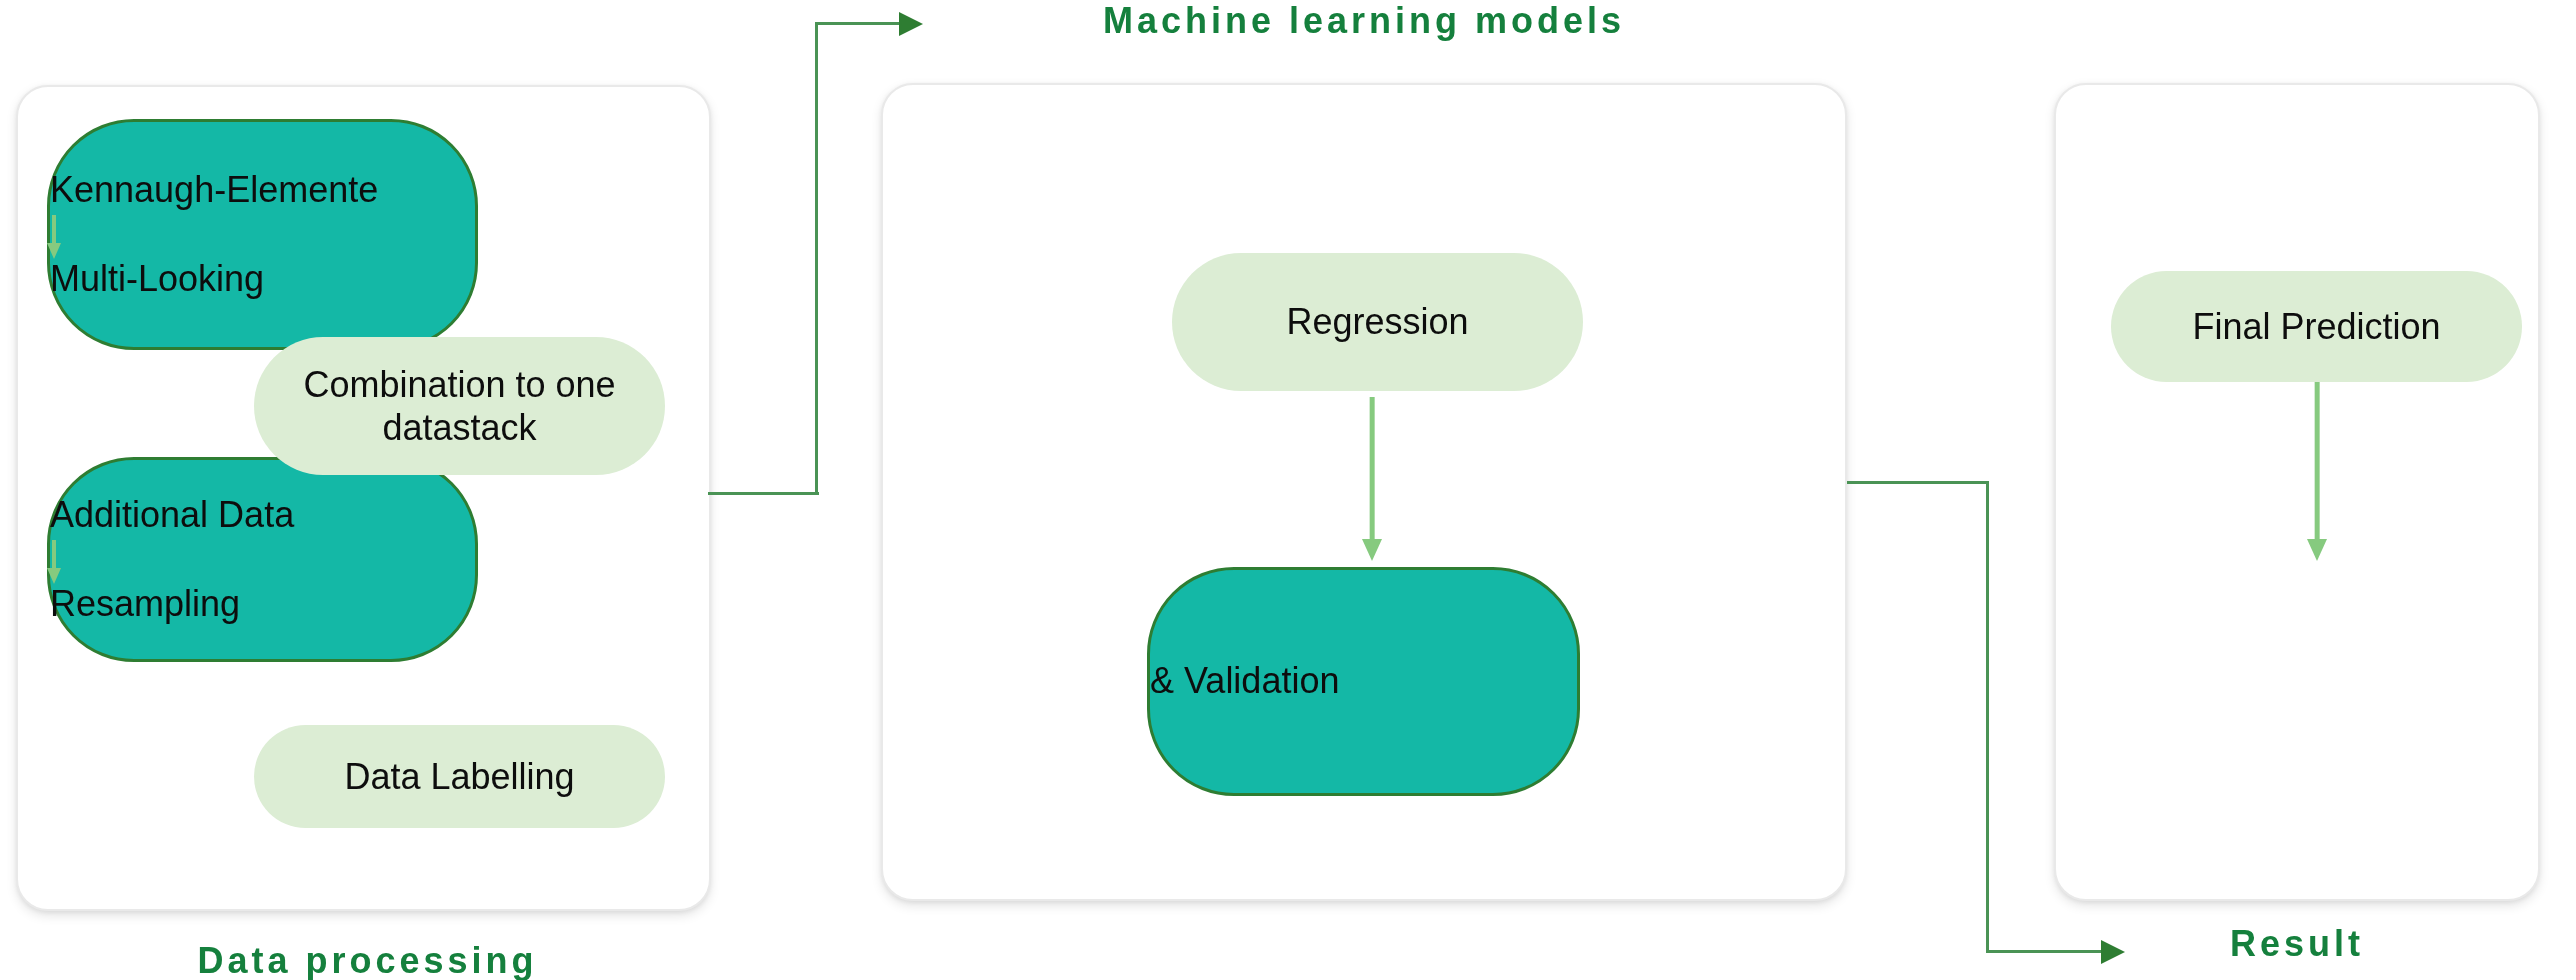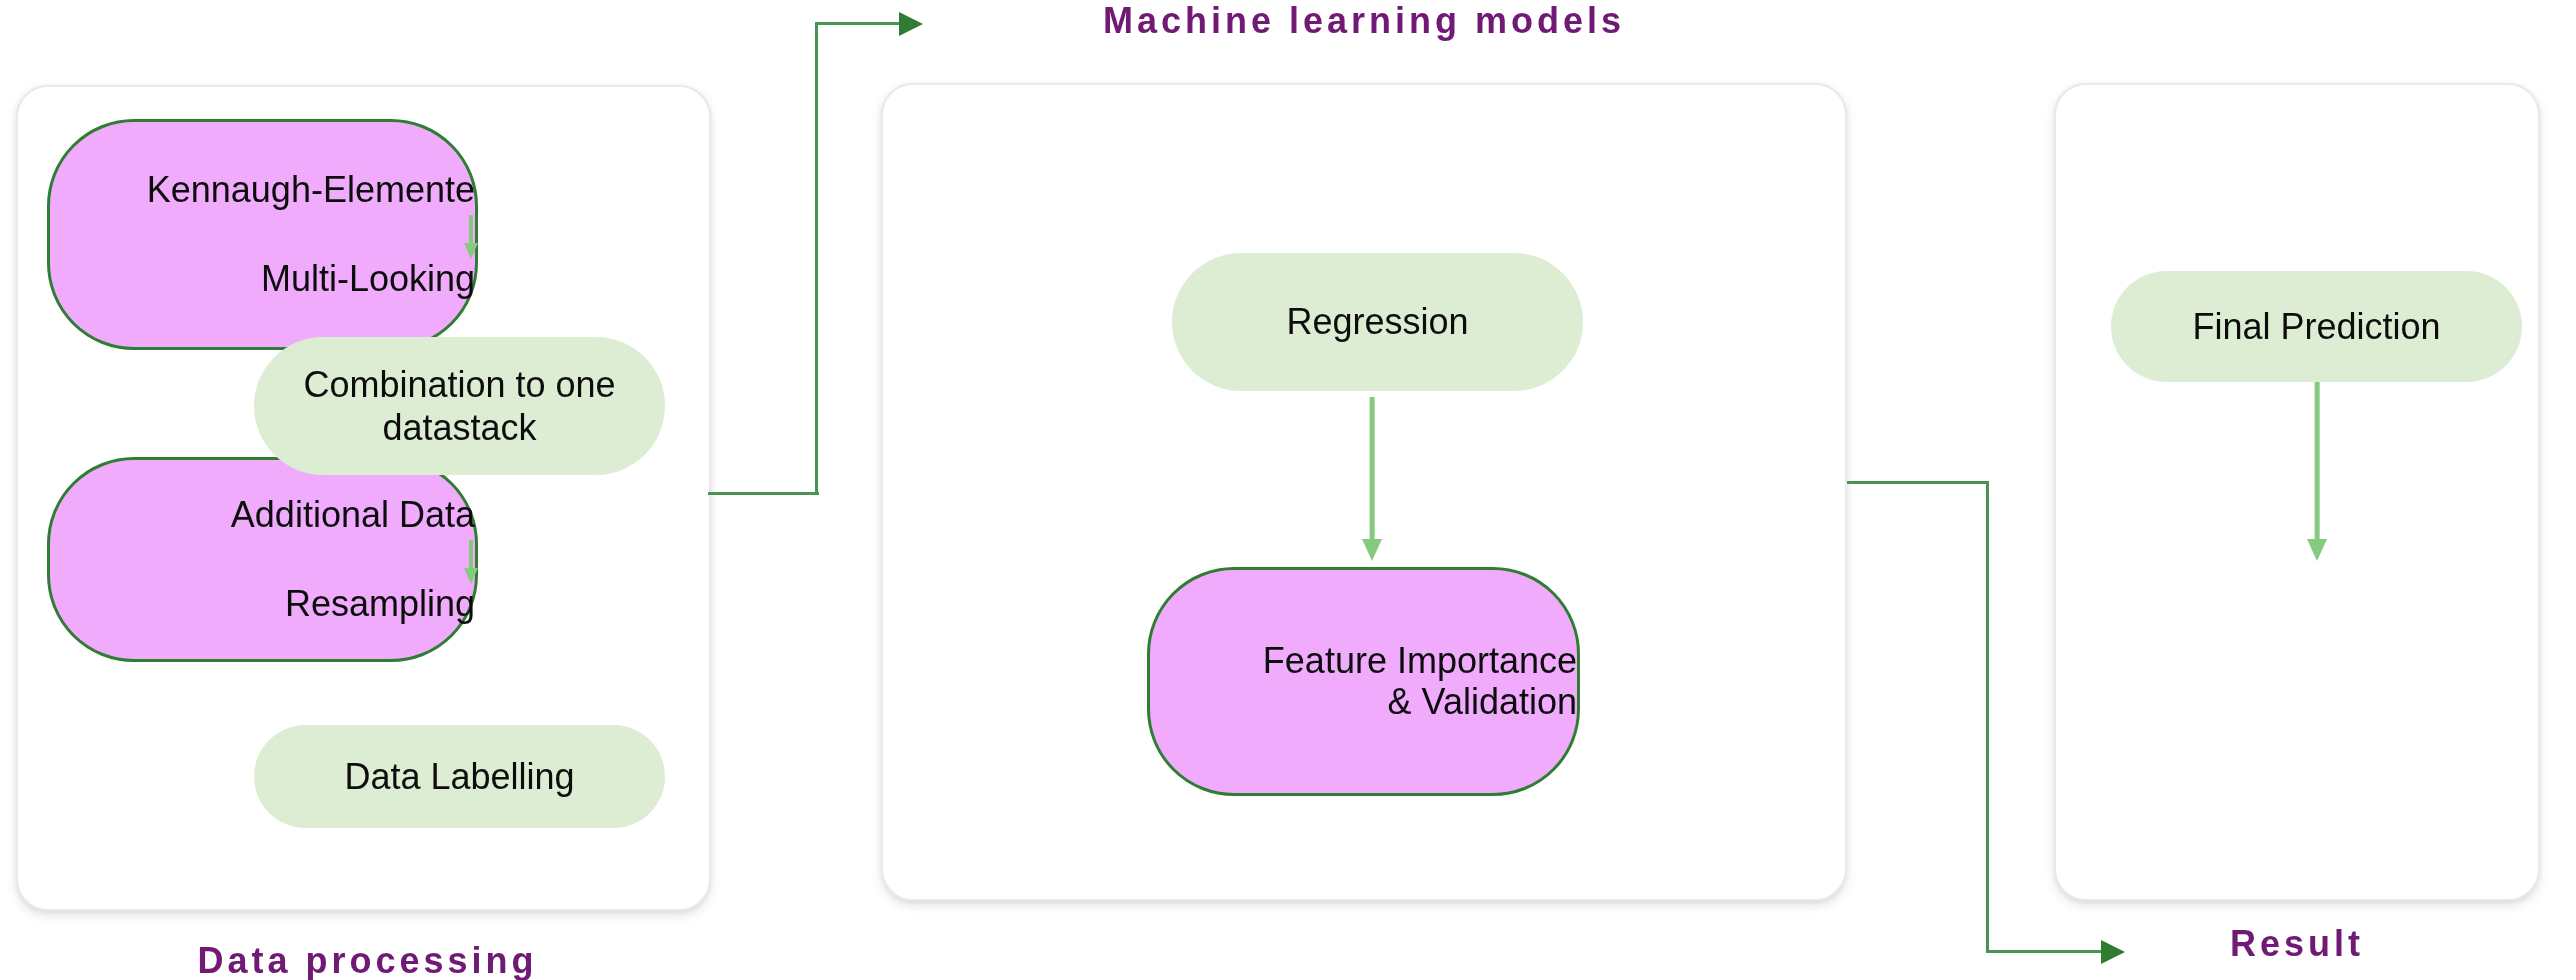--- a/index.html
+++ b/index.html
@@ -31,38 +31,38 @@
   #panel-data      { left: 16px;   top: 85px; width: 695px;  height: 826px; }
   #panel-ml        { left: 881px; top: 83px; width: 966px; height: 818px; }
   #panel-result    { left: 2054px; top: 83px; width: 486px;  height: 818px; }
 
   
   .panel-caption {
     position: absolute;
     font-size: 36px;
     font-weight: bold;
     letter-spacing: 4px;
-    color: #701a75;
+    color: #15803d;
     white-space: nowrap;
     text-align: center;
   }
   #caption-data   { left: 0px;    top: 921px; width: 735px; margin-top: 19px;  }
   #caption-ml     { left: 881px; top: 0px;    width: 966px; }
   #caption-result { left: 2054px; top: 923px; width: 486px;  }
 
   
   .node-outline {
     position: absolute;
     border: 3.2px solid #2e7d32;
-    background: #f0abfc;
+    background: #14b8a6;
     border-radius: 87px;
     box-sizing: border-box;
     display: flex;
     flex-direction: column;
-    align-items: flex-end;
+    align-items: flex-start;
     justify-content: center;
     z-index: 3;
   }
   .node-outline .line {
     font-size: 36px;
     color: #0d0d0d;
     line-height: 1.12;
     white-space: nowrap;
     text-align: center;
   }
@@ -222,21 +222,20 @@
   <div class="node-pill" id="pill-rf">
     <div class="line">Regression</div>
   </div>
 
   <div class="v-arrow" id="arrow-rf-feature">
     <div class="shaft"></div>
       <div class="head"></div>
   </div>
 
   <div class="node-outline" id="node-feature">
-    <div class="line">Feature Importance</div>
     <div class="line">&amp; Validation</div>
   </div>
 
   <div class="conn" id="c2-h1"></div>
   <div class="conn" id="c2-v"></div>
   <div class="conn" id="c2-h2"></div>
   <div class="conn-head" id="c2-head"></div>
 
   <div class="panel" id="panel-result"></div>
 

